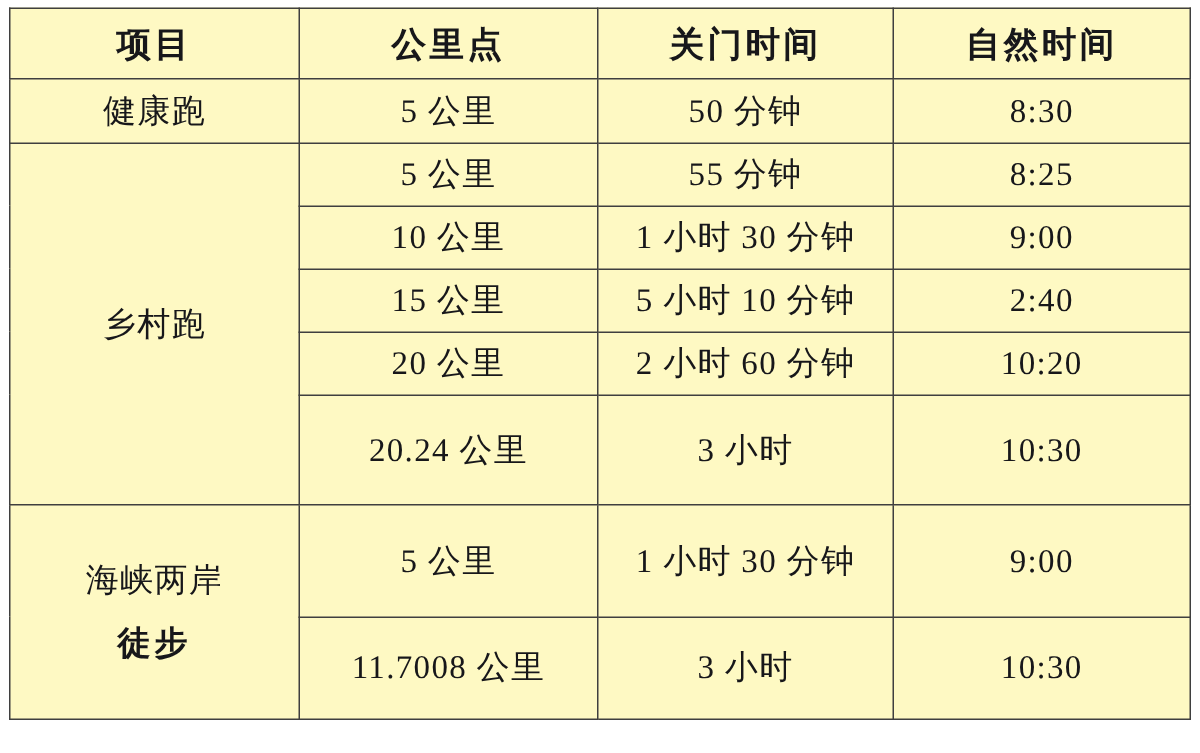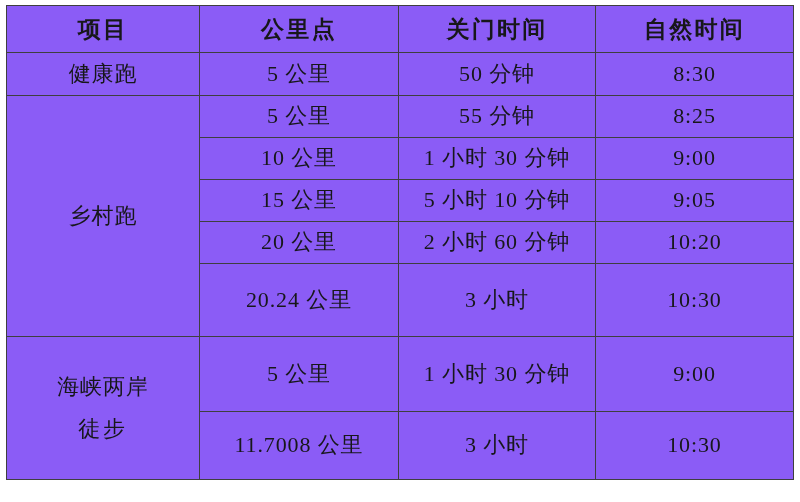--- a/index.html
+++ b/index.html
@@ -19,21 +19,21 @@
     position: absolute;
     left: 6px;
     top: 5px;
     width: 787px;
   }
 
   table.schedule {
     border-collapse: collapse;
     width: 787px;
     table-layout: fixed;
-    background: #8b5cf6;
+    background: #fef9c3;
   }
 
   table.schedule td,
   table.schedule th {
     border: 1.6px solid #3f3f3f;
     text-align: center;
     vertical-align: middle;
     padding: 0;
     font-weight: normal;
     color: #17171a;
@@ -75,20 +75,21 @@
     line-height: 1.9;
     letter-spacing: 0.12em;
   }
 
   td.event-name .name-line {
     display: block;
   }
 
   td.event-name .name-line.indent {
     letter-spacing: 0.12em;
+    font-weight: bold;
   }
 </style>
 </head>
 <body>
 
 <div id="schedule-table-wrap">
   <table class="schedule">
     <colgroup>
       <col class="c1">
         <col class="c2">
@@ -123,21 +124,21 @@
         <td>8:25</td>
       </tr>
       <tr class="data-row">
         <td>10 公里</td>
         <td>1 小时 30 分钟</td>
         <td>9:00</td>
       </tr>
       <tr class="data-row">
         <td>15 公里</td>
         <td>5 小时 10 分钟</td>
-        <td>9:05</td>
+        <td>2:40</td>
       </tr>
       <tr class="data-row">
         <td>20 公里</td>
         <td>2 小时 60 分钟</td>
         <td>10:20</td>
       </tr>
       <tr class="data-row tall-row">
         <td>20.24 公里</td>
         <td>3 小时</td>
         <td>10:30</td>

